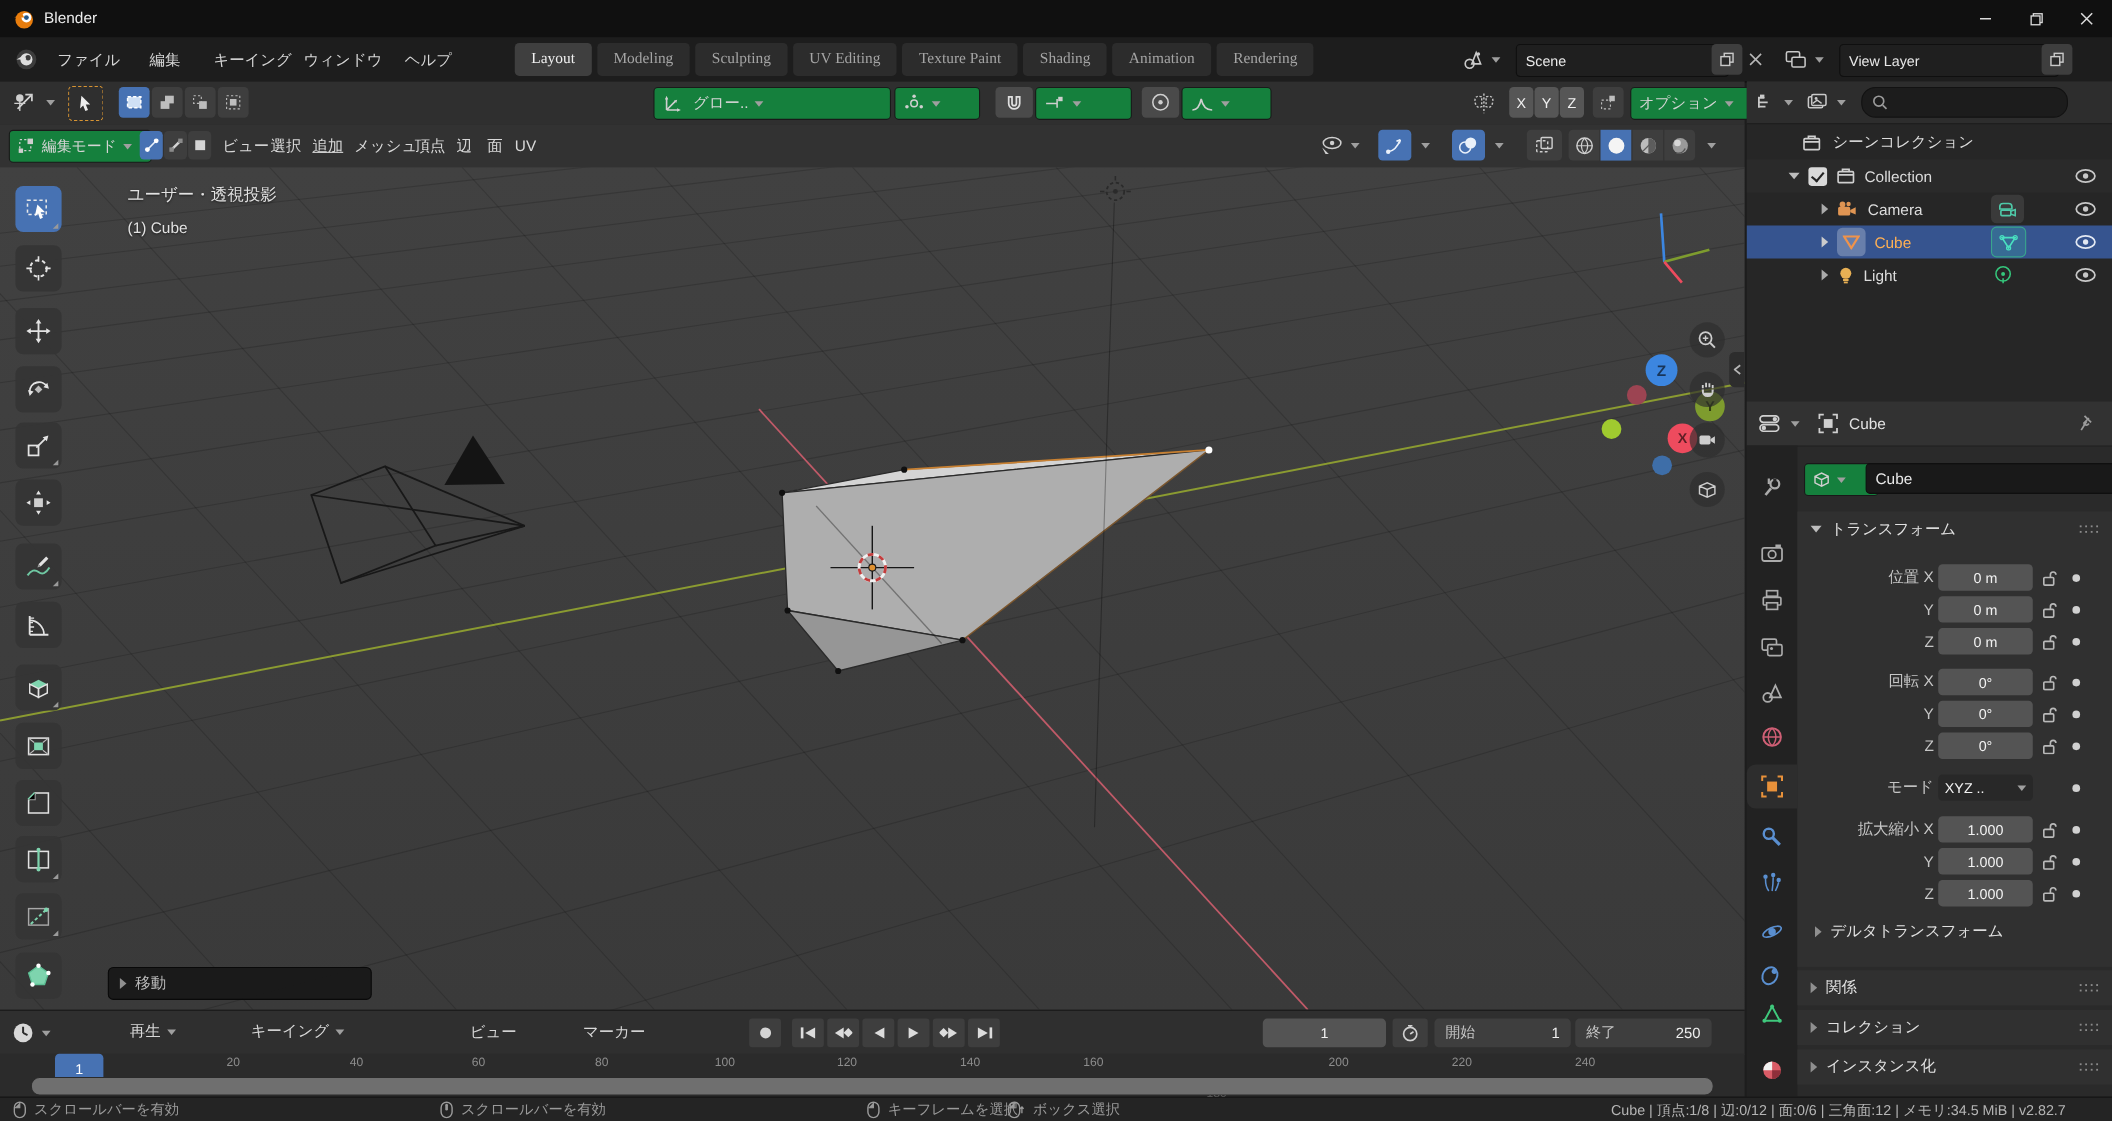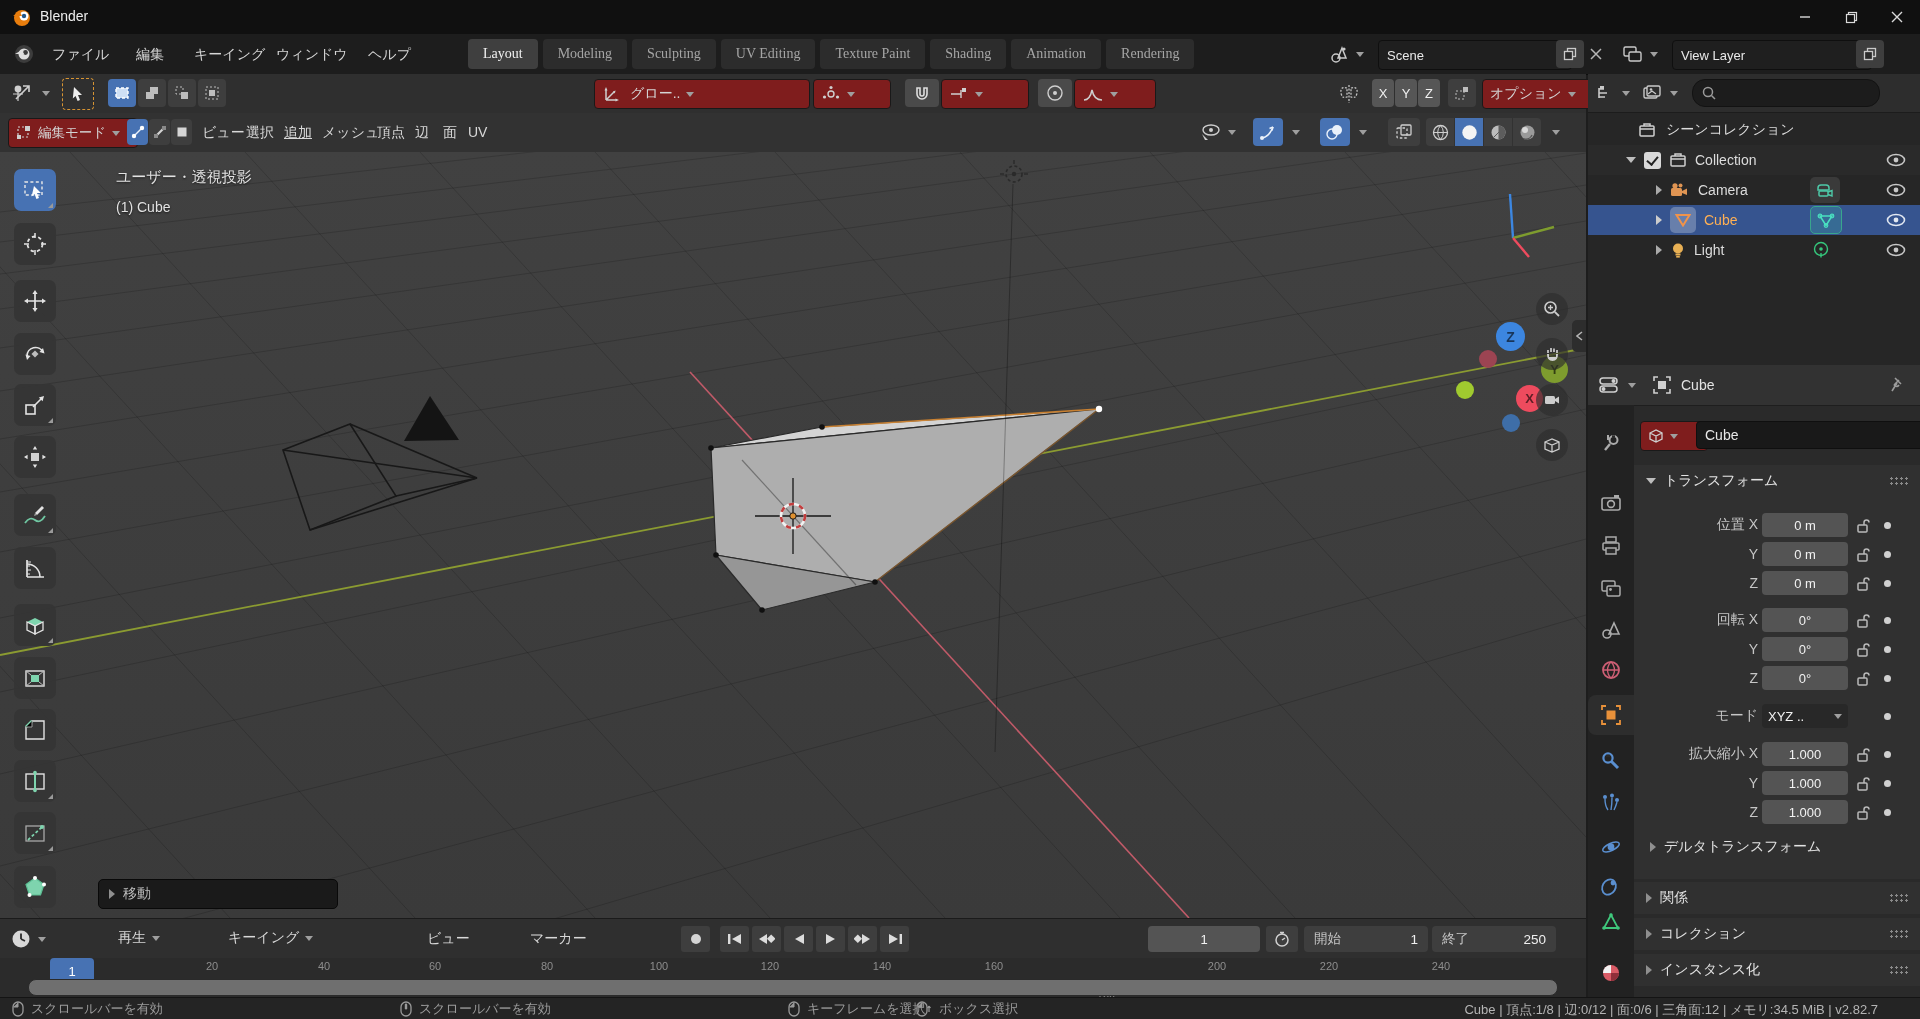--- a/index.html
+++ b/index.html
@@ -12,21 +12,21 @@
   #titlebar{left:0;top:0;width:1920px;height:34px;background:#101010;}
   #titlebar .title{color:#ececec;font-size:14px;}
   .winbtn{width:46px;height:34px;display:flex;align-items:center;justify-content:center;}
   .winbtn svg{display:block;}
   
   #topbar{left:0;top:34px;width:1920px;height:40px;background:#1d1d1d;border-bottom:1px solid #0e0e0e;}
   .menu-item{color:#d6d6d6;font-size:14px;padding:0 4px;}
   .wstab{height:30px;border-radius:4px;background:#2c2c2c;color:#a5a5a5;font-size:14px;
          display:flex;align-items:center;padding:0 15px;margin-right:5px;}
   .wstab.active{background:#3f3f3f;color:#f1f1f1;}
-  .dd{background:#7f1d1d;border:1px solid #191919;border-radius:4px;height:28px;display:flex;align-items:center;padding:0 7px;}
+  .dd{background:#15803d;border:1px solid #191919;border-radius:4px;height:28px;display:flex;align-items:center;padding:0 7px;}
   .fld{background:#1f1f1f;border:1px solid #0f0f0f;border-radius:4px;height:28px;display:flex;align-items:center;padding:0 8px;color:#e8e8e8;}
   .car{display:inline-block;width:0;height:0;border-left:4px solid transparent;border-right:4px solid transparent;border-top:5px solid #9f9f9f;margin-left:6px;}
   
   #toolsettings{left:0;top:74px;width:1586px;height:39px;background:#2f2f2f;border-bottom:1px solid #212121;}
   #vheader{left:0;top:113px;width:1586px;height:39px;background:#323232;border-bottom:1px solid #1f1f1f;}
   .hbtn{background:#3e3e3e;border-radius:4px;height:28px;display:flex;align-items:center;justify-content:center;}
   .hbtn.blue{background:#4772b3;}
   .menulabel{color:#d8d8d8;font-size:14px;}
   
   #viewport{left:0;top:152px;width:1586px;height:766px;background:linear-gradient(#414141,#3a3a3a);overflow:hidden;}

